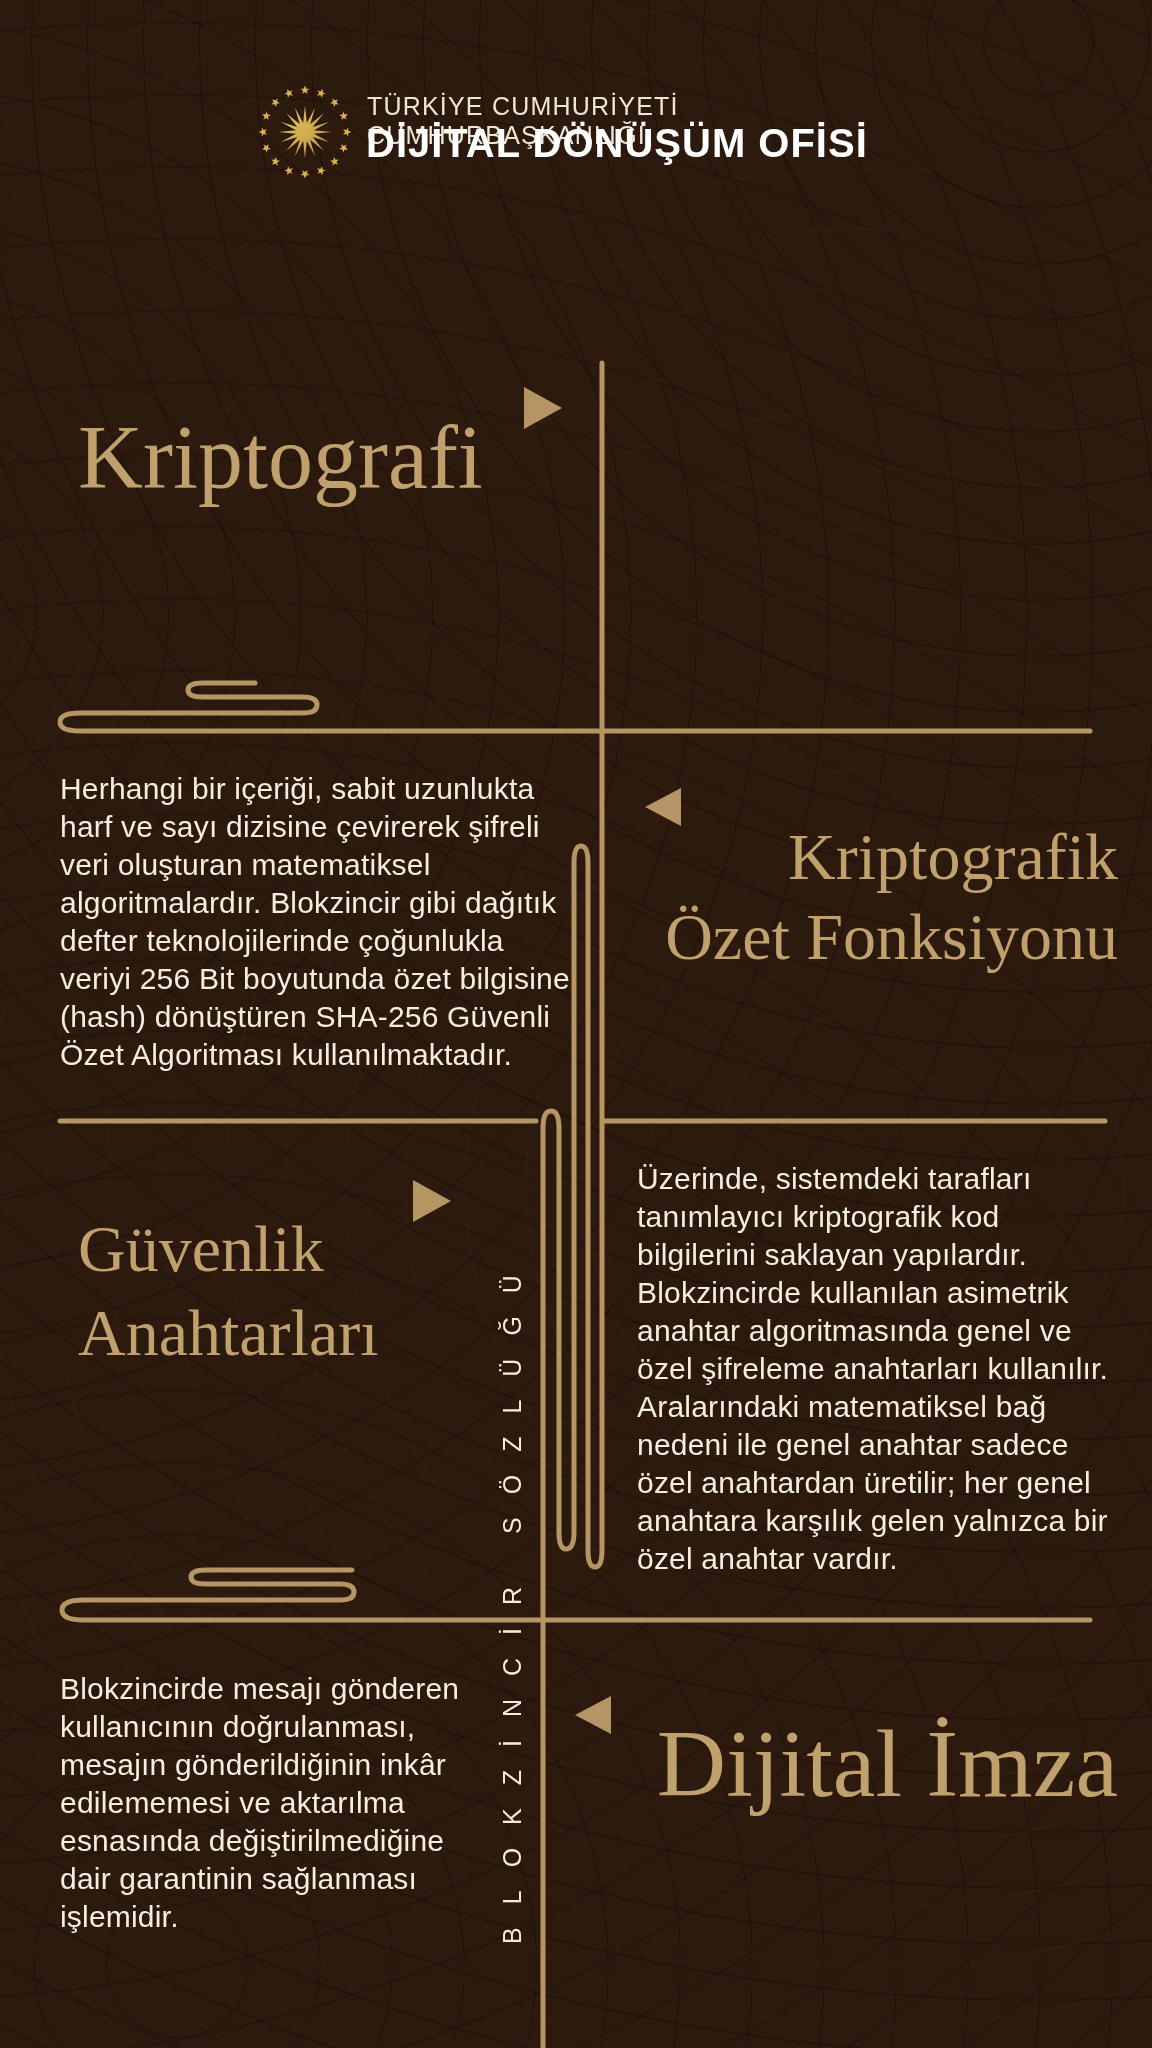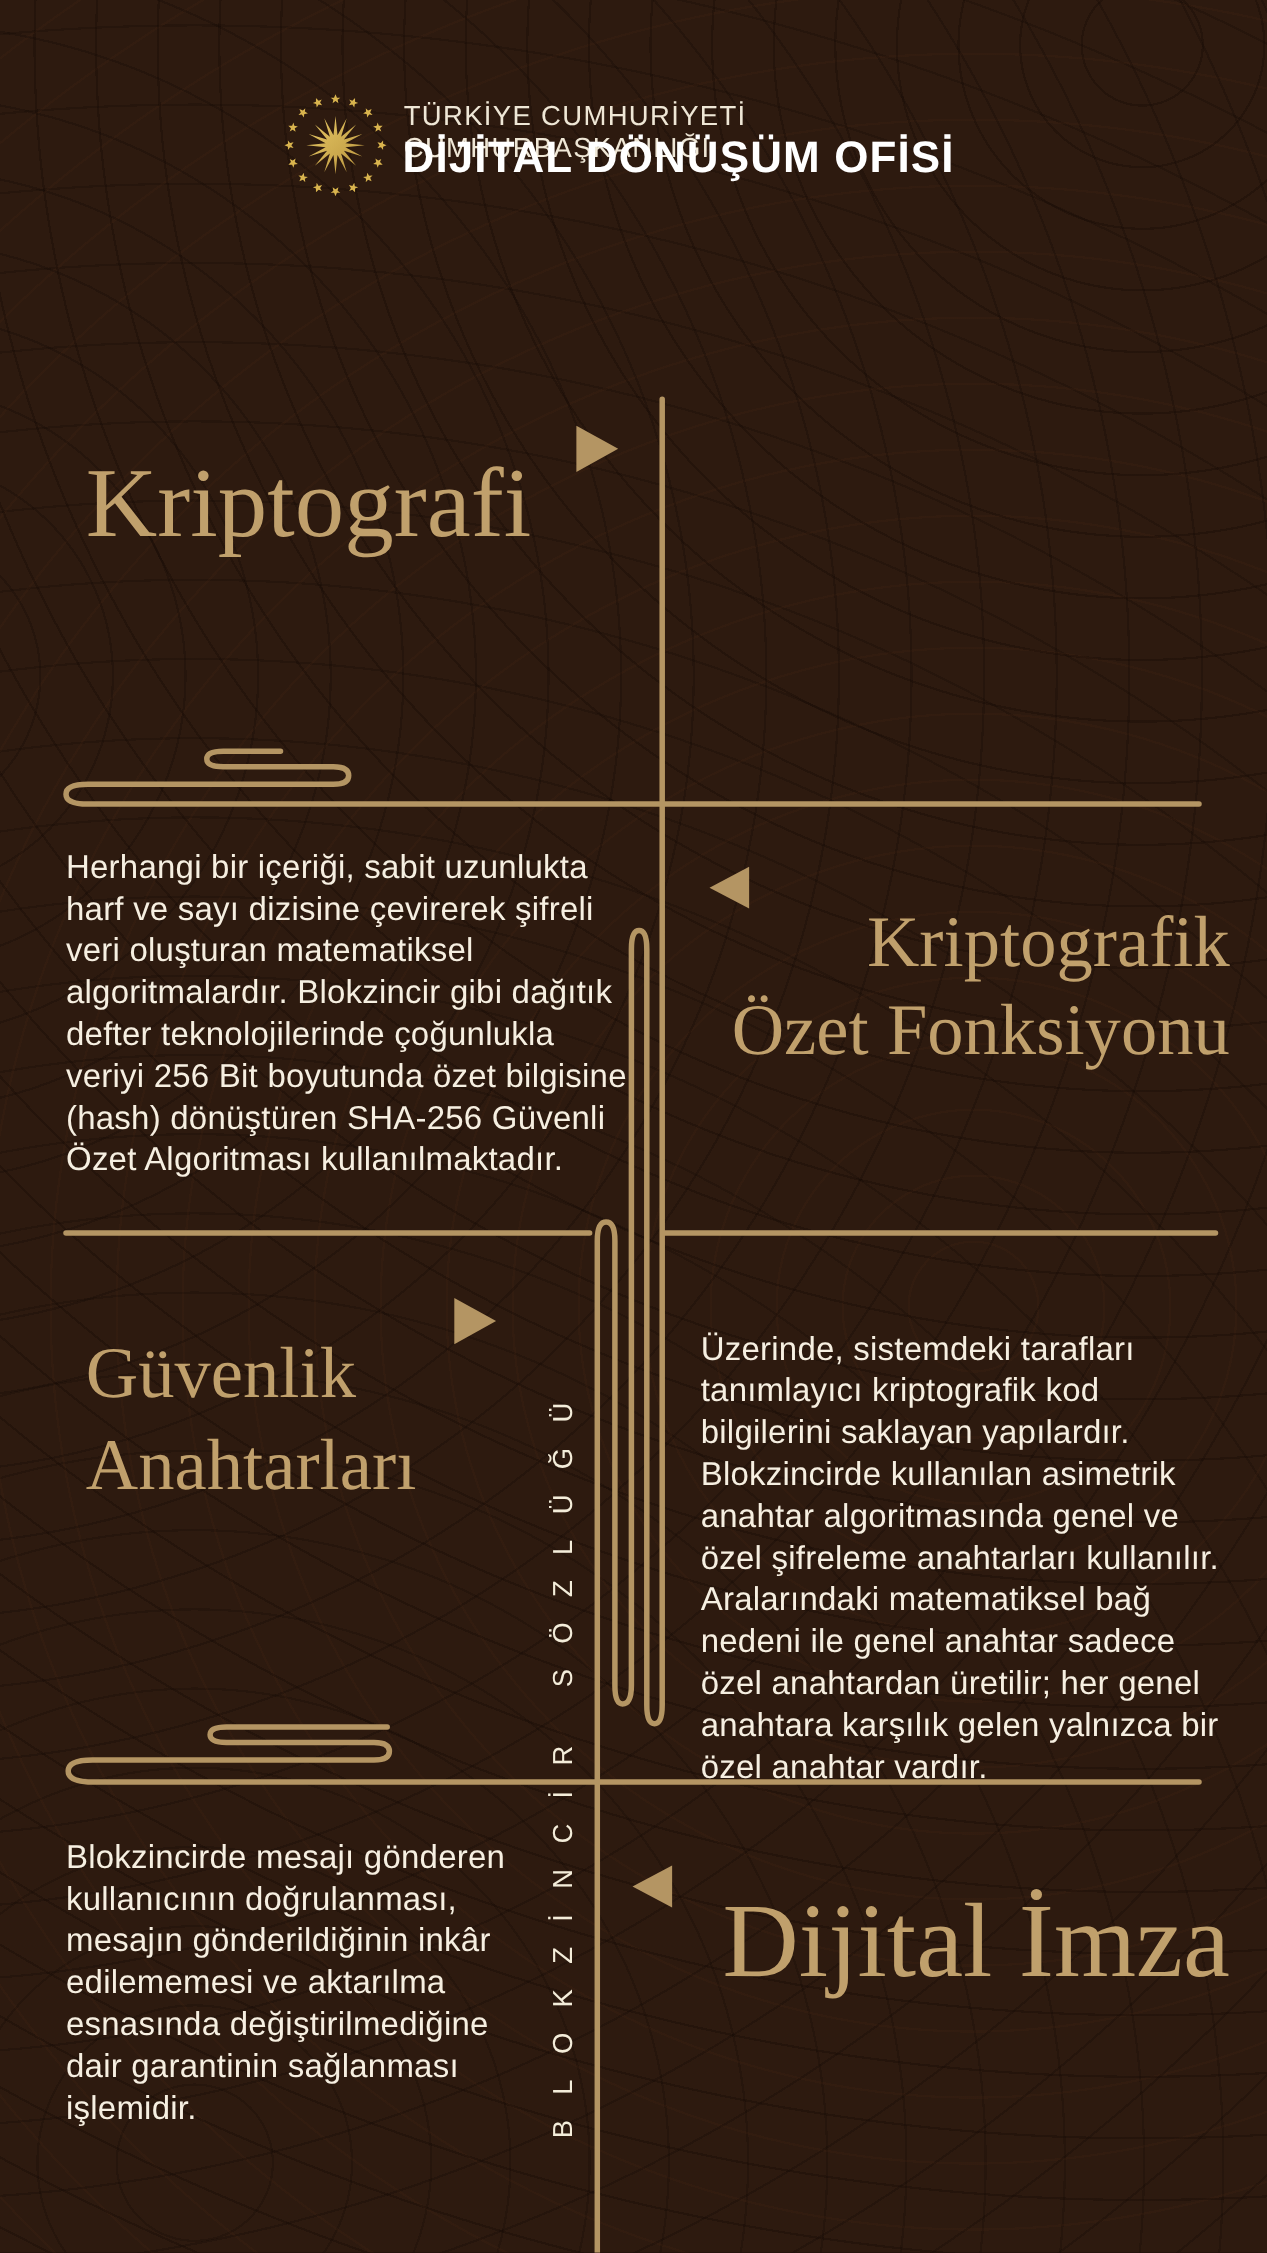--- a/index.html
+++ b/index.html
@@ -36,21 +36,21 @@
   .t2{right:62px;top:762px;font-size:66px;line-height:80px;text-align:right;}
   .t3{left:58px;top:1152px;font-size:66px;line-height:84px;}
   .t4{right:62px;top:1645px;font-size:96px;line-height:110px;text-align:left;}
 
   .body{
     position:absolute;color:#f6efe1;font-size:30px;line-height:38px;
     white-space:pre-line;letter-spacing:.2px;
   }
   .b1{left:640px;top:372px;width:460px;}
   .b2{left:60px;top:770px;width:520px;}
-  .b3{left:637px;top:1160px;width:480px;margin-top:48px;}
+  .b3{left:637px;top:1160px;width:480px;}
   .b4{left:60px;top:1670px;width:480px;}
 
   .arrow{position:absolute;width:0;height:0;}
   .arrow.right{border-left:38px solid #b49563;border-top:21px solid transparent;border-bottom:21px solid transparent;}
   .arrow.left{border-right:36px solid #b49563;border-top:19px solid transparent;border-bottom:19px solid transparent;}
   .a1{left:524px;top:387px;}
   .a2{left:645px;top:788px;}
   .a3{left:413px;top:1180px;}
   .a4{left:575px;top:1696px;}
 

